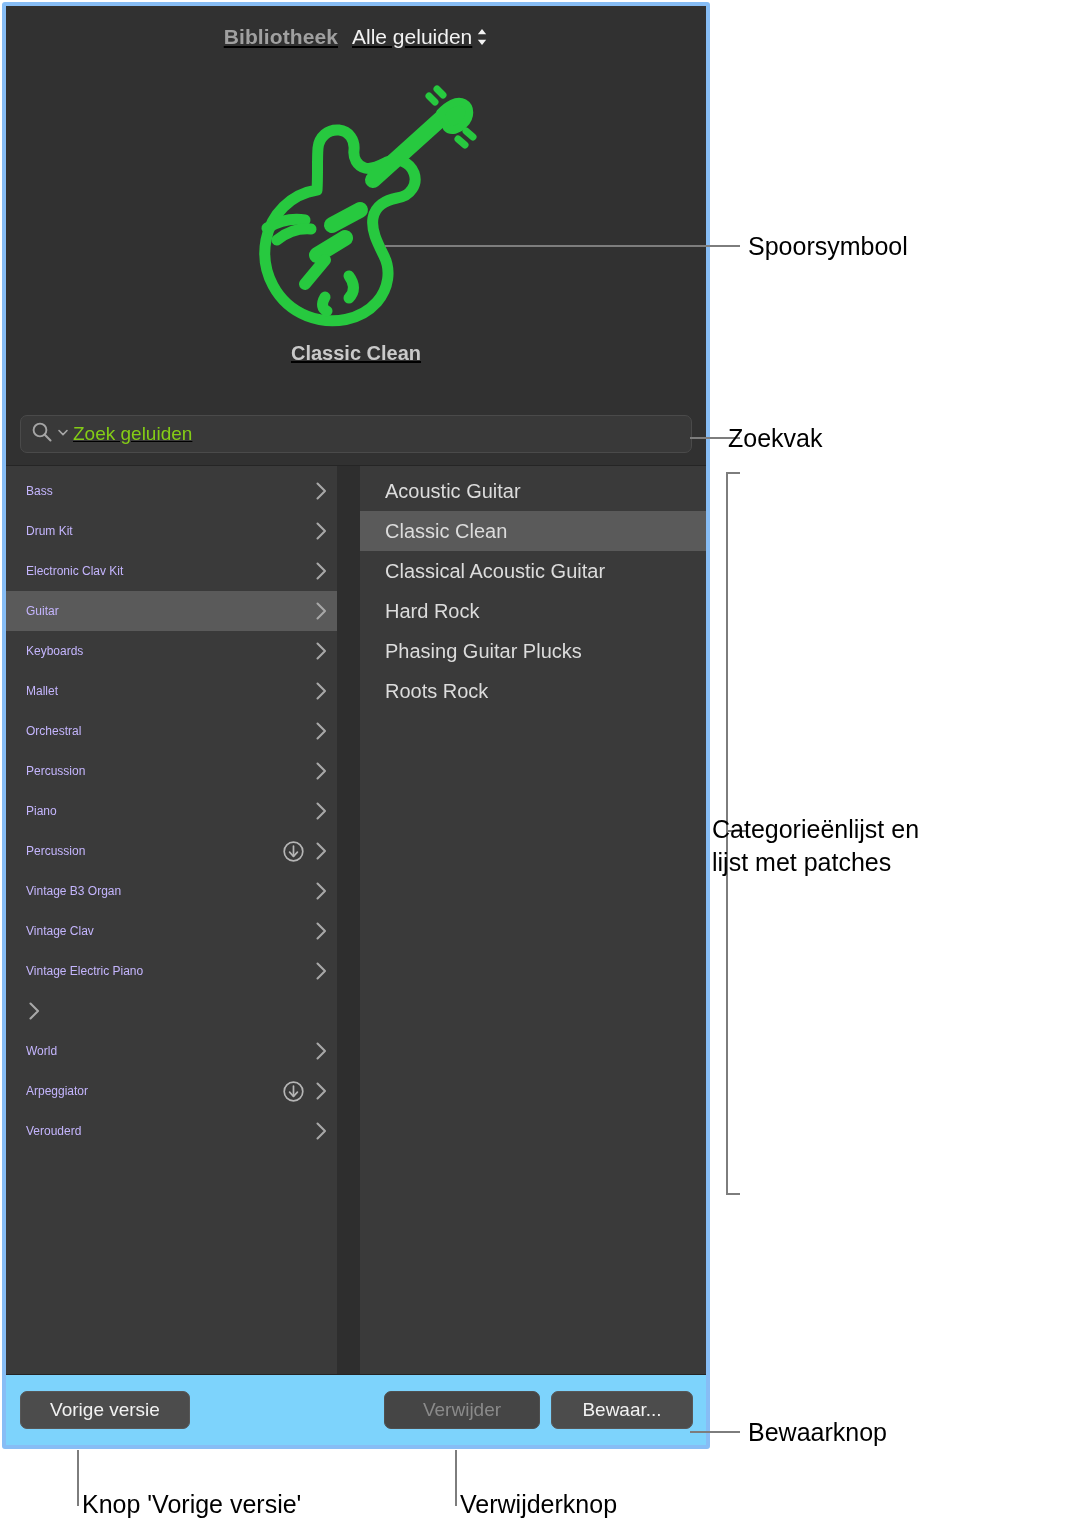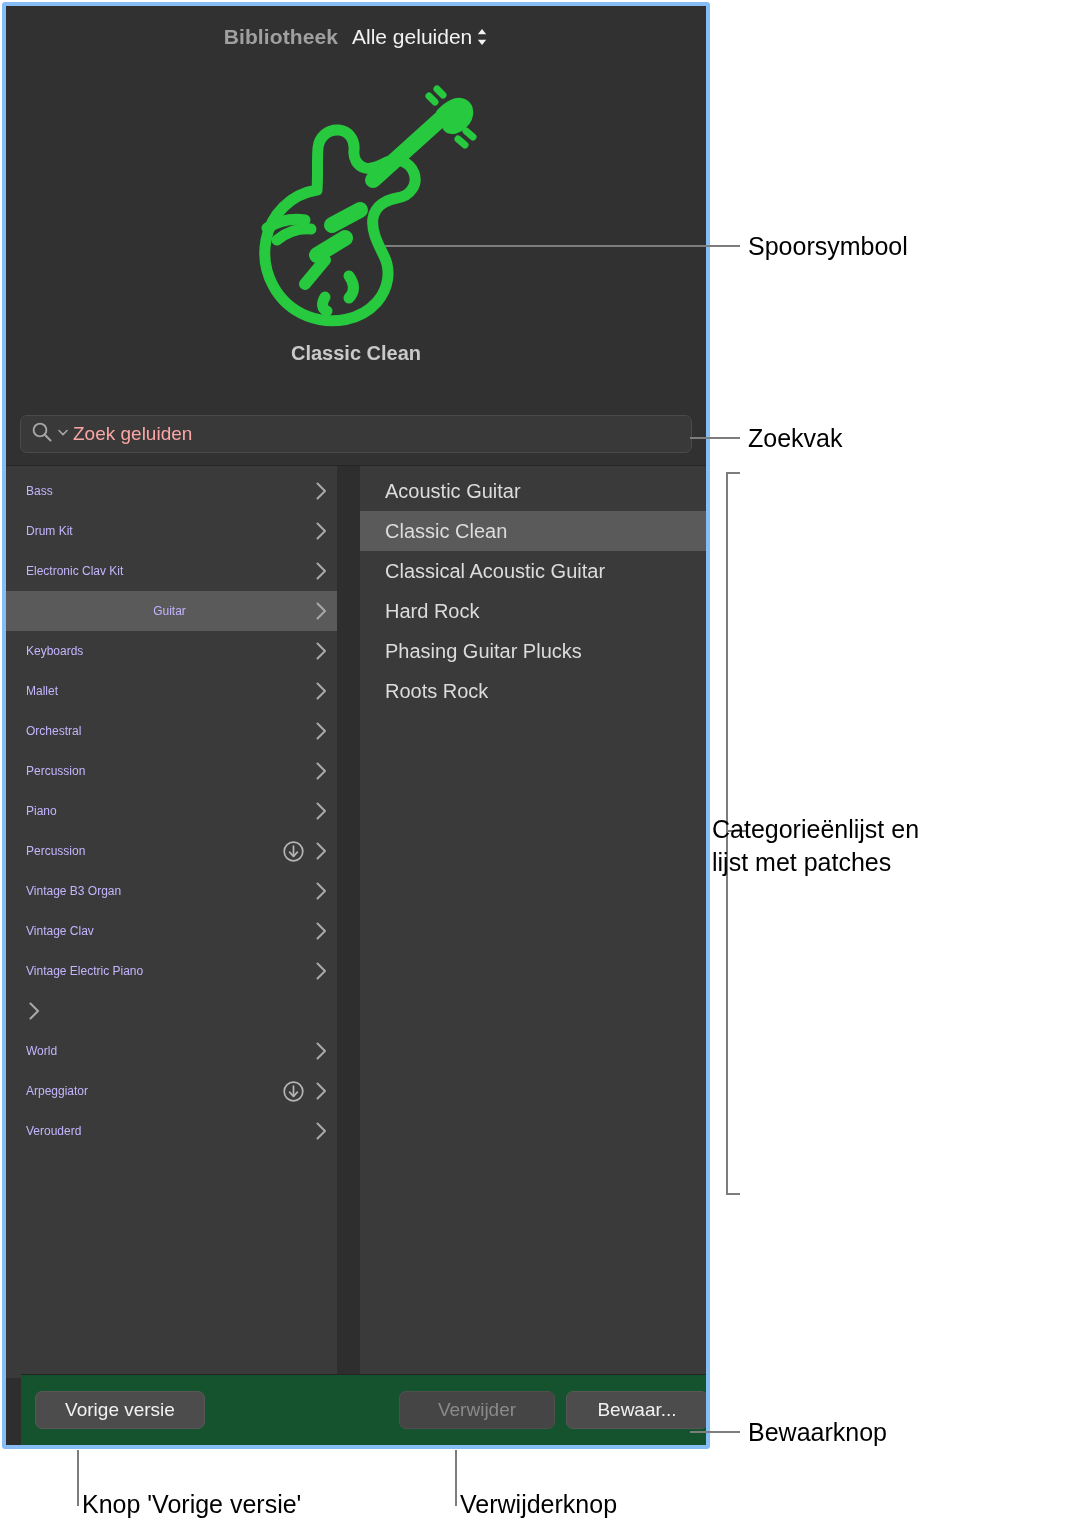--- a/index.html
+++ b/index.html
@@ -18,20 +18,21 @@
     width: 708px; height: 1447px;
     background: #2e2e2e;
     border: 4px solid #87bdf5;
     border-radius: 3px;
   }
   .panel-inner {
     position: relative;
     width: 100%; height: 100%;
     background: #2e2e2e;
     overflow: hidden;
+    text-decoration: underline;
   }
 
   
   .lib-header {
     height: 62px;
     display: flex;
     align-items: center;
     justify-content: center;
     gap: 14px;
     background: #313131;
@@ -82,21 +83,21 @@
     flex: 1;
     height: 38px;
     background: #393939;
     border: 1px solid #4a4a4a;
     border-radius: 7px;
     display: flex;
     align-items: center;
     padding: 0 10px;
     gap: 3px;
   }
-  .search-ph { font-size: 19px; color: #fca5a5; }
+  .search-ph { font-size: 19px; color: #84cc16; }
 
   
   .browser {
     position: absolute;
     left: 0; top: 459px;
     width: 700px; height: 913px;
     display: flex;
     background: #2b2b2b;
     border-top: 1px solid #252525;
   }
@@ -117,41 +118,41 @@
   }
   .row {
     height: 40px;
     display: flex;
     align-items: center;
     padding: 0 8px 0 20px;
     font-size: 12px;
     color: #c4b5fd;
     cursor: default;
   }
-  .row.sel { background: #5a5a5a; text-align: center; }
+  .row.sel { background: #5a5a5a; }
   .row .label { flex: 1; white-space: nowrap; }
   .row .dl { margin-right: 8px; display: inline-flex; }
   .row .chev { display: inline-flex; }
   .patch-row {
     height: 40px;
     display: flex;
     align-items: center;
     padding: 0 8px 0 25px;
     font-size: 20px;
     color: #dcdcdc;
     cursor: default;
   }
   .patch-row.sel { background: #5a5a5a; }
 
   
   .footer {
     position: absolute;
-    left: 15px; bottom: 0;
+    left: 0; bottom: 0;
     width: 700px; height: 71px;
-    background: #14532d;
+    background: #7dd3fc;
     border-top: 1px solid #242424;
   }
   .btn {
     position: absolute;
     height: 38px;
     border-radius: 7px;
     border: 1px solid #575757;
     background: #4c4c4c;
     color: #f2f2f2;
     font-size: 19px;
@@ -450,21 +451,21 @@
         <div class="btn btn-save">Bewaar...</div>
       </div>
 
     </div>
   </div>
 
   <div class="leader leader-h" style="left:385px; top:245px; width:355px;"></div>
   <div class="callout-label" style="left:748px; top:230px;">Spoorsymbool</div>
 
   <div class="leader leader-h" style="left:690px; top:437px; width:50px;"></div>
-  <div class="callout-label" style="left:748px; top:422px;">Zoekvak</div>
+  <div class="callout-label" style="left:728px; top:422px;">Zoekvak</div>
 
   <div class="bracket" style="left:726px; top:472px; width:14px; height:723px;"></div>
   <div class="leader leader-h" style="left:726px; top:830px; width:22px;"></div>
   <div class="callout-label" style="left:712px; top:813px;">Categorieënlijst en
 lijst met patches</div>
 
   <div class="leader leader-h" style="left:690px; top:1431px; width:50px;"></div>
   <div class="callout-label" style="left:748px; top:1416px;">Bewaarknop</div>
 
   <div class="leader leader-v" style="left:77px; top:1450px; height:56px;"></div>

